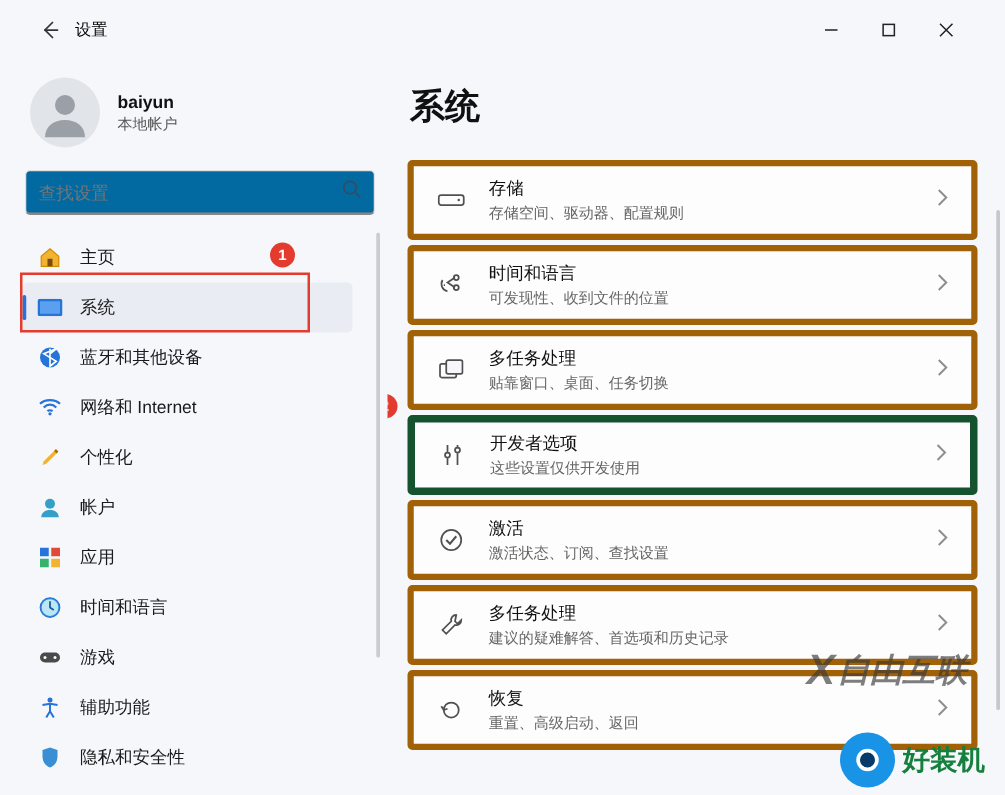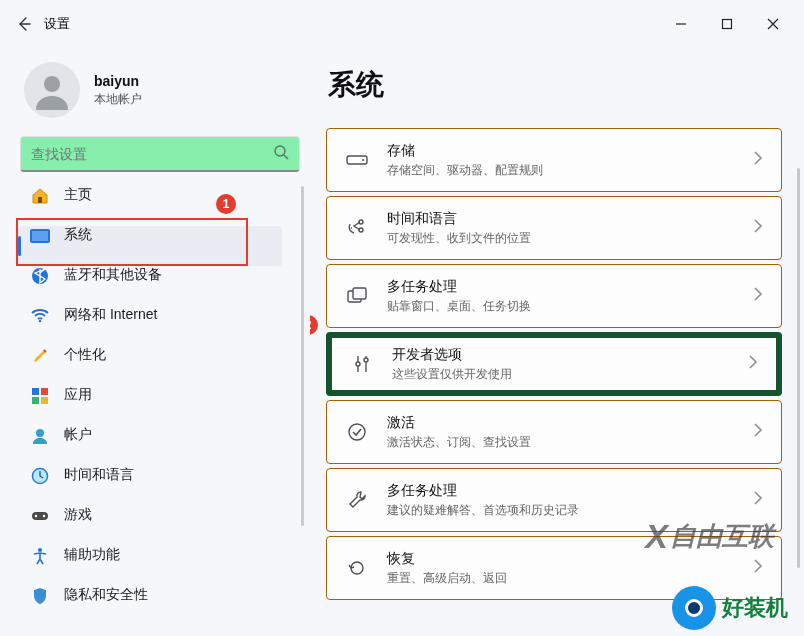--- a/index.html
+++ b/index.html
@@ -1,51 +1,51 @@
 <!DOCTYPE html>
 <html><head>
 <meta charset="utf-8">
 <style>
 * { margin: 0; padding: 0; box-sizing: border-box; font-family: "Segoe UI", "Microsoft YaHei", sans-serif; }
 body { width: 804px; height: 636px; background: #f5f7fb; overflow: hidden; position: relative; }
 
-.titlebar { height: 48px; display: flex; align-items: center; padding: 0 8px; }
+.titlebar { height: 48px; display: flex; align-items: center; padding: 0 24px; }
 .titlebar .back { width: 32px; height: 32px; display: flex; align-items: center; justify-content: center; cursor: pointer; }
 .titlebar .title { font-size: 13px; margin-left: 4px; color: #000; }
 .titlebar .spacer { flex: 1; }
 .titlebar .winbtn { width: 46px; height: 32px; display: flex; align-items: center; justify-content: center; cursor: pointer; }
 
 .layout { display: flex; height: calc(100% - 48px); }
 
 .sidebar { width: 310px; padding: 0 2px 0 16px; display: flex; flex-direction: column; }
 .profile { display: flex; align-items: center; padding: 14px 8px 18px 8px; gap: 14px; }
 .avatar { width: 56px; height: 56px; border-radius: 50%; background: #e1e4e8; display: flex; align-items: center; justify-content: center; }
 .avatar svg { fill: #9aa0a6; }
 .profile .name { font-size: 14px; font-weight: 600; color: #111; }
 .profile .sub { font-size: 12px; color: #555; margin-top: 2px; }
 
-.searchbox { margin: 0 8px 14px 4px; background: #86efac; border: 1px solid #e0e0e0; border-bottom: 2px solid #888; border-radius: 4px; height: 36px; display: flex; align-items: center; padding: 0 10px; }
+.searchbox { margin: 0 8px 14px 4px; background: #0369a1; border: 1px solid #e0e0e0; border-bottom: 2px solid #888; border-radius: 4px; height: 36px; display: flex; align-items: center; padding: 0 10px; }
 .searchbox input { border: none; outline: none; flex: 1; font-size: 14px; background: transparent; }
 .searchbox .sicon { opacity: .7; }
 
 .navwrap { position: relative; flex: 1; overflow: hidden; }
 .nav { position: relative; }
-.nav-item { display: flex; height: 40px; padding: 0 12px; gap: 14px; cursor: pointer; border-radius: 4px; margin: 0 26px 0 2px; font-size: 14px; color: #1a1a1a; position: relative; }
+.nav-item { display: flex; align-items: center; height: 40px; padding: 0 12px; gap: 14px; cursor: pointer; border-radius: 4px; margin: 0 26px 0 2px; font-size: 14px; color: #1a1a1a; position: relative; }
 .nav-item.active { background: #e9edf3; }
 .nav-item.active::before { content: ""; position: absolute; left: 0; top: 10px; bottom: 10px; width: 3px; background: #2673d9; border-radius: 3px; }
 .nav-icon { width: 20px; height: 20px; display: flex; align-items: center; justify-content: center; }
 .nav-scrollbar { position: absolute; right: 4px; top: 0; width: 3px; height: 340px; background: #c9ccd0; border-radius: 3px; }
 
 .red-box { position: absolute; border: 2px solid #e33b2e; pointer-events: none; }
 .badge { position: absolute; width: 20px; height: 20px; border-radius: 50%; background: #e33b2e; color: #fff; font-size: 12px; display: flex; align-items: center; justify-content: center; font-weight: 600; }
 
 .main { flex: 1; padding: 18px 22px 0 8px; overflow: hidden; position: relative; }
 .main h1 { font-size: 28px; font-weight: 600; color: #111; margin-bottom: 24px; padding-left: 10px; }
 .cards { display: flex; flex-direction: column; gap: 4px; padding-left: 8px; }
-.card { background: #fdfdfe; border: 1px solid #a16207; border-radius: 4px; height: 64px; display: flex; align-items: center; padding: 0 18px; gap: 18px; cursor: pointer; }
+.card { background: #fdfdfe; border: 5px solid #a16207; border-radius: 4px; height: 64px; display: flex; align-items: center; padding: 0 18px; gap: 18px; cursor: pointer; }
 .card.highlight { border: 6px solid #14532d; }
 .card-icon { width: 24px; height: 24px; display: flex; align-items: center; justify-content: center; opacity: .85; flex-shrink: 0; }
 .card-title { font-size: 14px; color: #111; line-height: 1.3; }
 .card-sub { font-size: 12px; color: #666; margin-top: 2px; }
 .card .chev { margin-left: auto; opacity: .6; }
 
 .main-scrollbar { position: absolute; right: 4px; top: 120px; width: 3px; height: 400px; background: #c5c8cc; border-radius: 3px; }
 
 .watermark1 { position: absolute; right: 30px; bottom: 80px; font-size: 26px; font-weight: 700; font-style: italic; color: #3a3a3a; opacity: .65; pointer-events: none; display: flex; align-items: center; gap: 6px; }
 .watermark1 .xx { font-size: 34px; letter-spacing: -4px; }
@@ -151,36 +151,36 @@
               <svg width="18" height="18" viewBox="0 0 18 18">
                 <path d="M3 15l3-1 9-9-2-2-9 9z" fill="#f2b430"></path>
                 <path d="M13 3l2 2" stroke="#b06a00" stroke-width="2"></path>
               </svg>
             </span>
           <span>个性化</span>
         </div>
         <div class="nav-item">
           <span class="nav-icon">
               <svg width="16" height="16" viewBox="0 0 16 16">
+                <circle cx="8" cy="5" r="4" fill="#34a0c8"></circle>
+                <path d="M1 16c0-4 3-6 7-6s7 2 7 6z" fill="#34a0c8"></path>
+              </svg>
+            </span>
+          <span>帐户</span>
+        </div>
+        <div class="nav-item">
+          <span class="nav-icon">
+              <svg width="16" height="16" viewBox="0 0 16 16">
                 <rect x="0" y="0" width="7" height="7" fill="#2673d9"></rect>
                 <rect x="9" y="0" width="7" height="7" fill="#e04a3a"></rect>
                 <rect x="0" y="9" width="7" height="7" fill="#34b36a"></rect>
                 <rect x="9" y="9" width="7" height="7" fill="#f2b430"></rect>
               </svg>
             </span>
           <span>应用</span>
-        </div>
-        <div class="nav-item">
-          <span class="nav-icon">
-              <svg width="16" height="16" viewBox="0 0 16 16">
-                <circle cx="8" cy="5" r="4" fill="#34a0c8"></circle>
-                <path d="M1 16c0-4 3-6 7-6s7 2 7 6z" fill="#34a0c8"></path>
-              </svg>
-            </span>
-          <span>帐户</span>
         </div>
         <div class="nav-item">
           <span class="nav-icon">
               <svg width="18" height="18" viewBox="0 0 18 18">
                 <circle cx="9" cy="9" r="7.5" fill="none" stroke="#2673d9" stroke-width="1.6"></circle>
                 <circle cx="9" cy="9" r="7.5" fill="#3cc0e6" opacity=".3"></circle>
                 <path d="M9 4v5l3 2" stroke="#1a5a9a" stroke-width="1.4" fill="none"></path>
               </svg>
             </span>
           <span>时间和语言</span>

